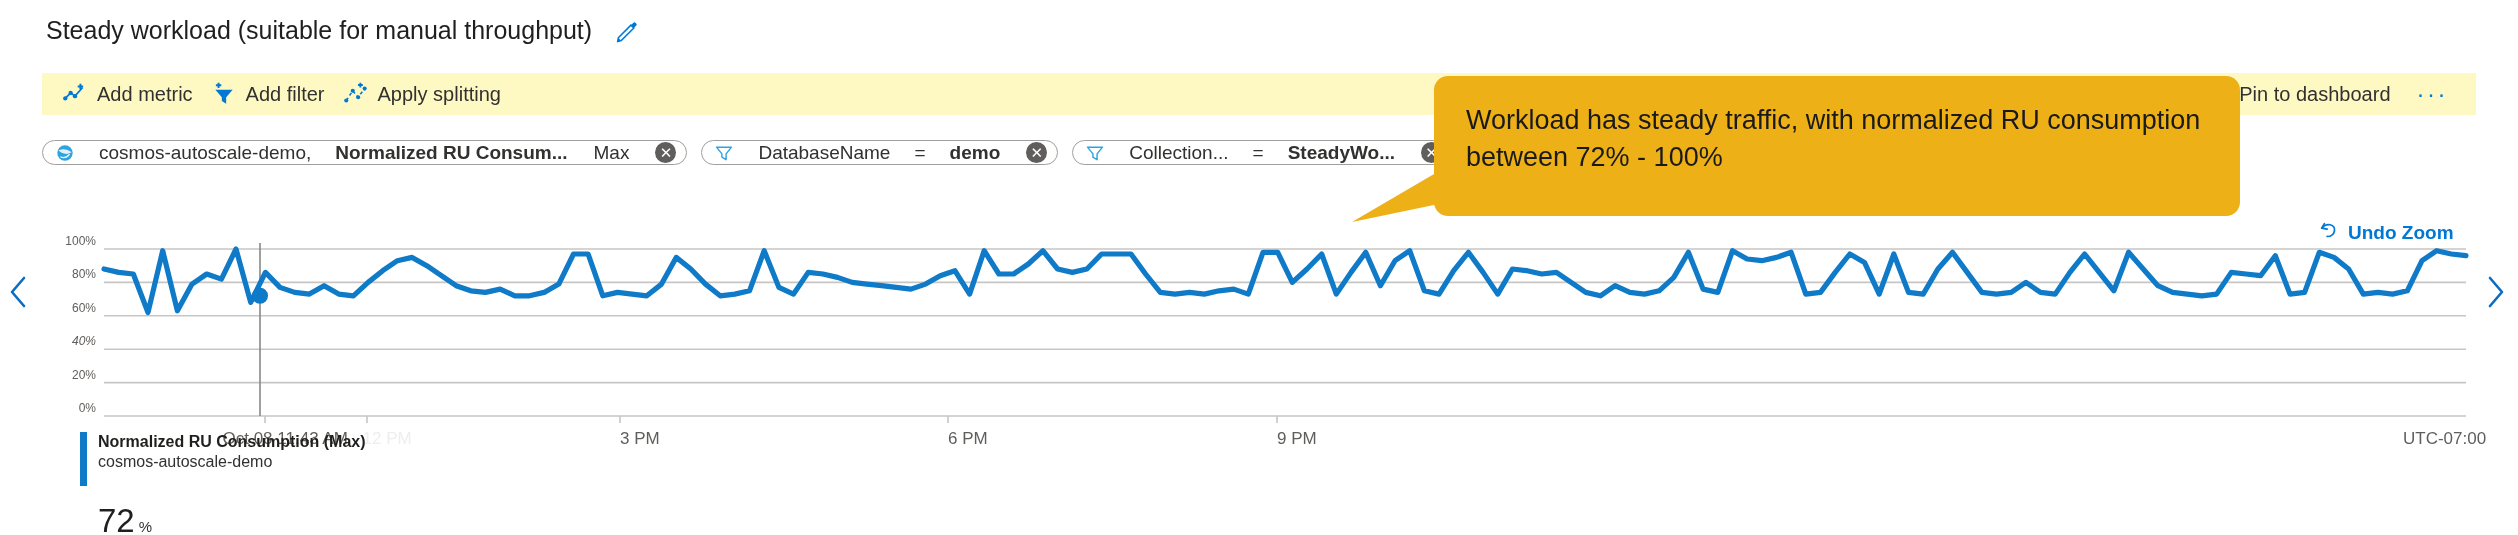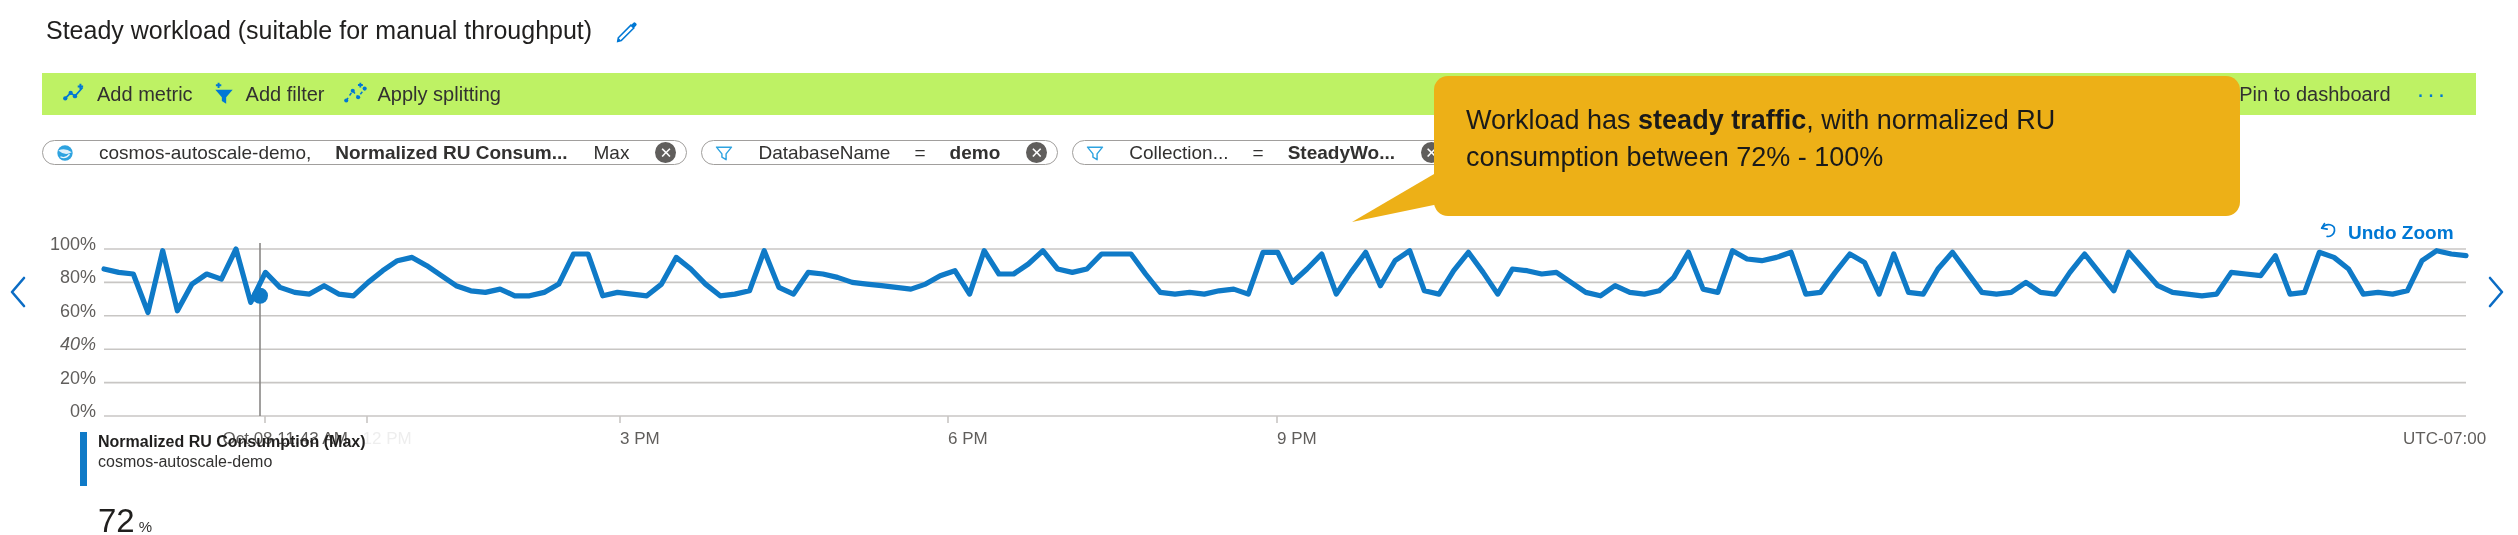--- a/index.html
+++ b/index.html
@@ -32,21 +32,21 @@
   }
   .pencil-icon { display: block; }
 
   
   #toolbar {
     position: absolute;
     left: 42px;
     top: 73px;
     width: 2434px;
     height: 42px;
-    background: #bef264;
+    background: #fef9c3;
     display: flex;
     align-items: center;
     box-sizing: border-box;
     padding: 0 14px;
   }
   .tool-btn {
     display: flex;
     align-items: center;
     gap: 9px;
     height: 34px;
@@ -118,21 +118,21 @@
   #chart-area {
     position: absolute;
     left: 0;
     top: 225px;
     width: 2518px;
     height: 200px;
   }
   #plot-svg { position: absolute; left: 0; top: 0; display: block; }
   .ytick {
     position: absolute;
-    font-size: 18px;
+    font-size: 12px;
     color: #605e5c;
     text-align: right;
     width: 56px;
     line-height: 1;
   }
   .xtick {
     position: absolute;
     font-size: 17px;
     color: #605e5c;
     white-space: nowrap;
@@ -209,21 +209,21 @@
     border-radius: 14px;
     box-sizing: border-box;
     padding: 26px 32px;
     z-index: 20;
   }
   #callout-text {
     font-size: 27px;
     color: #1a1a1a;
     line-height: 1.37;
   }
-  #callout-text b { font-weight: bold; }
+  #callout-text b { font-weight: normal; }
   #callout-tail {
     position: absolute;
     left: 1350px;
     top: 160px;
     z-index: 19;
   }
 </style>
 </head>
 <body>
 

